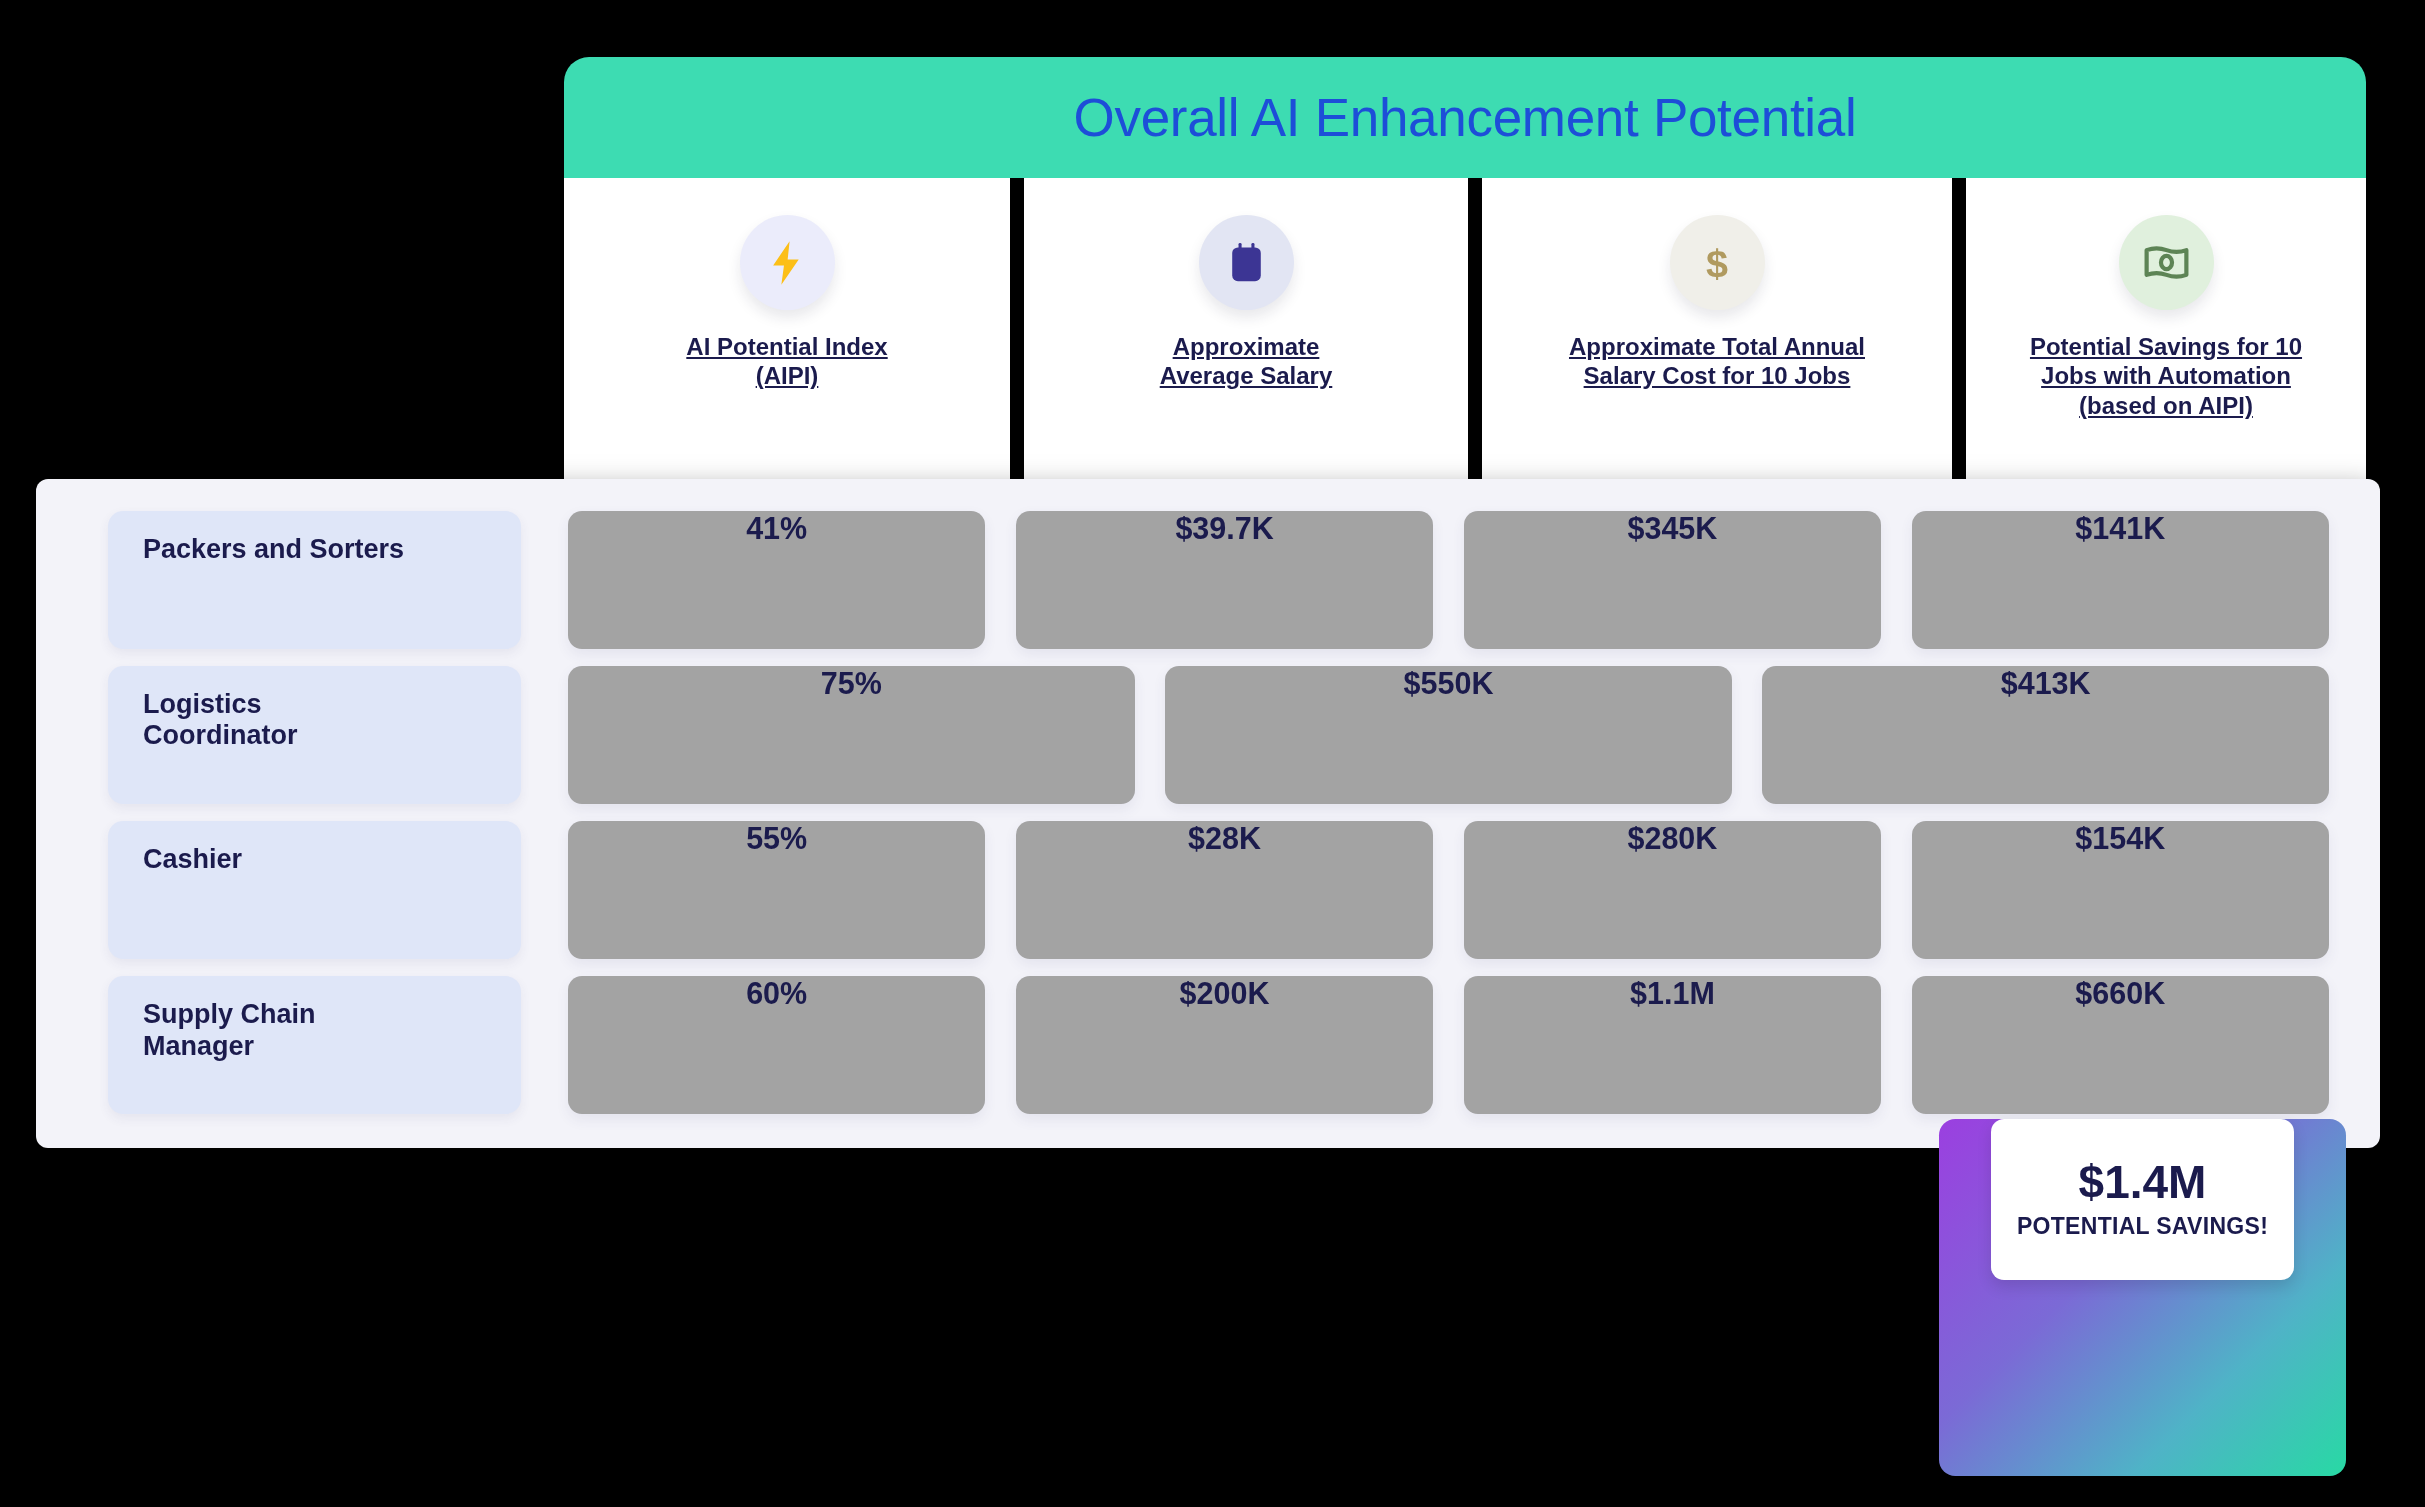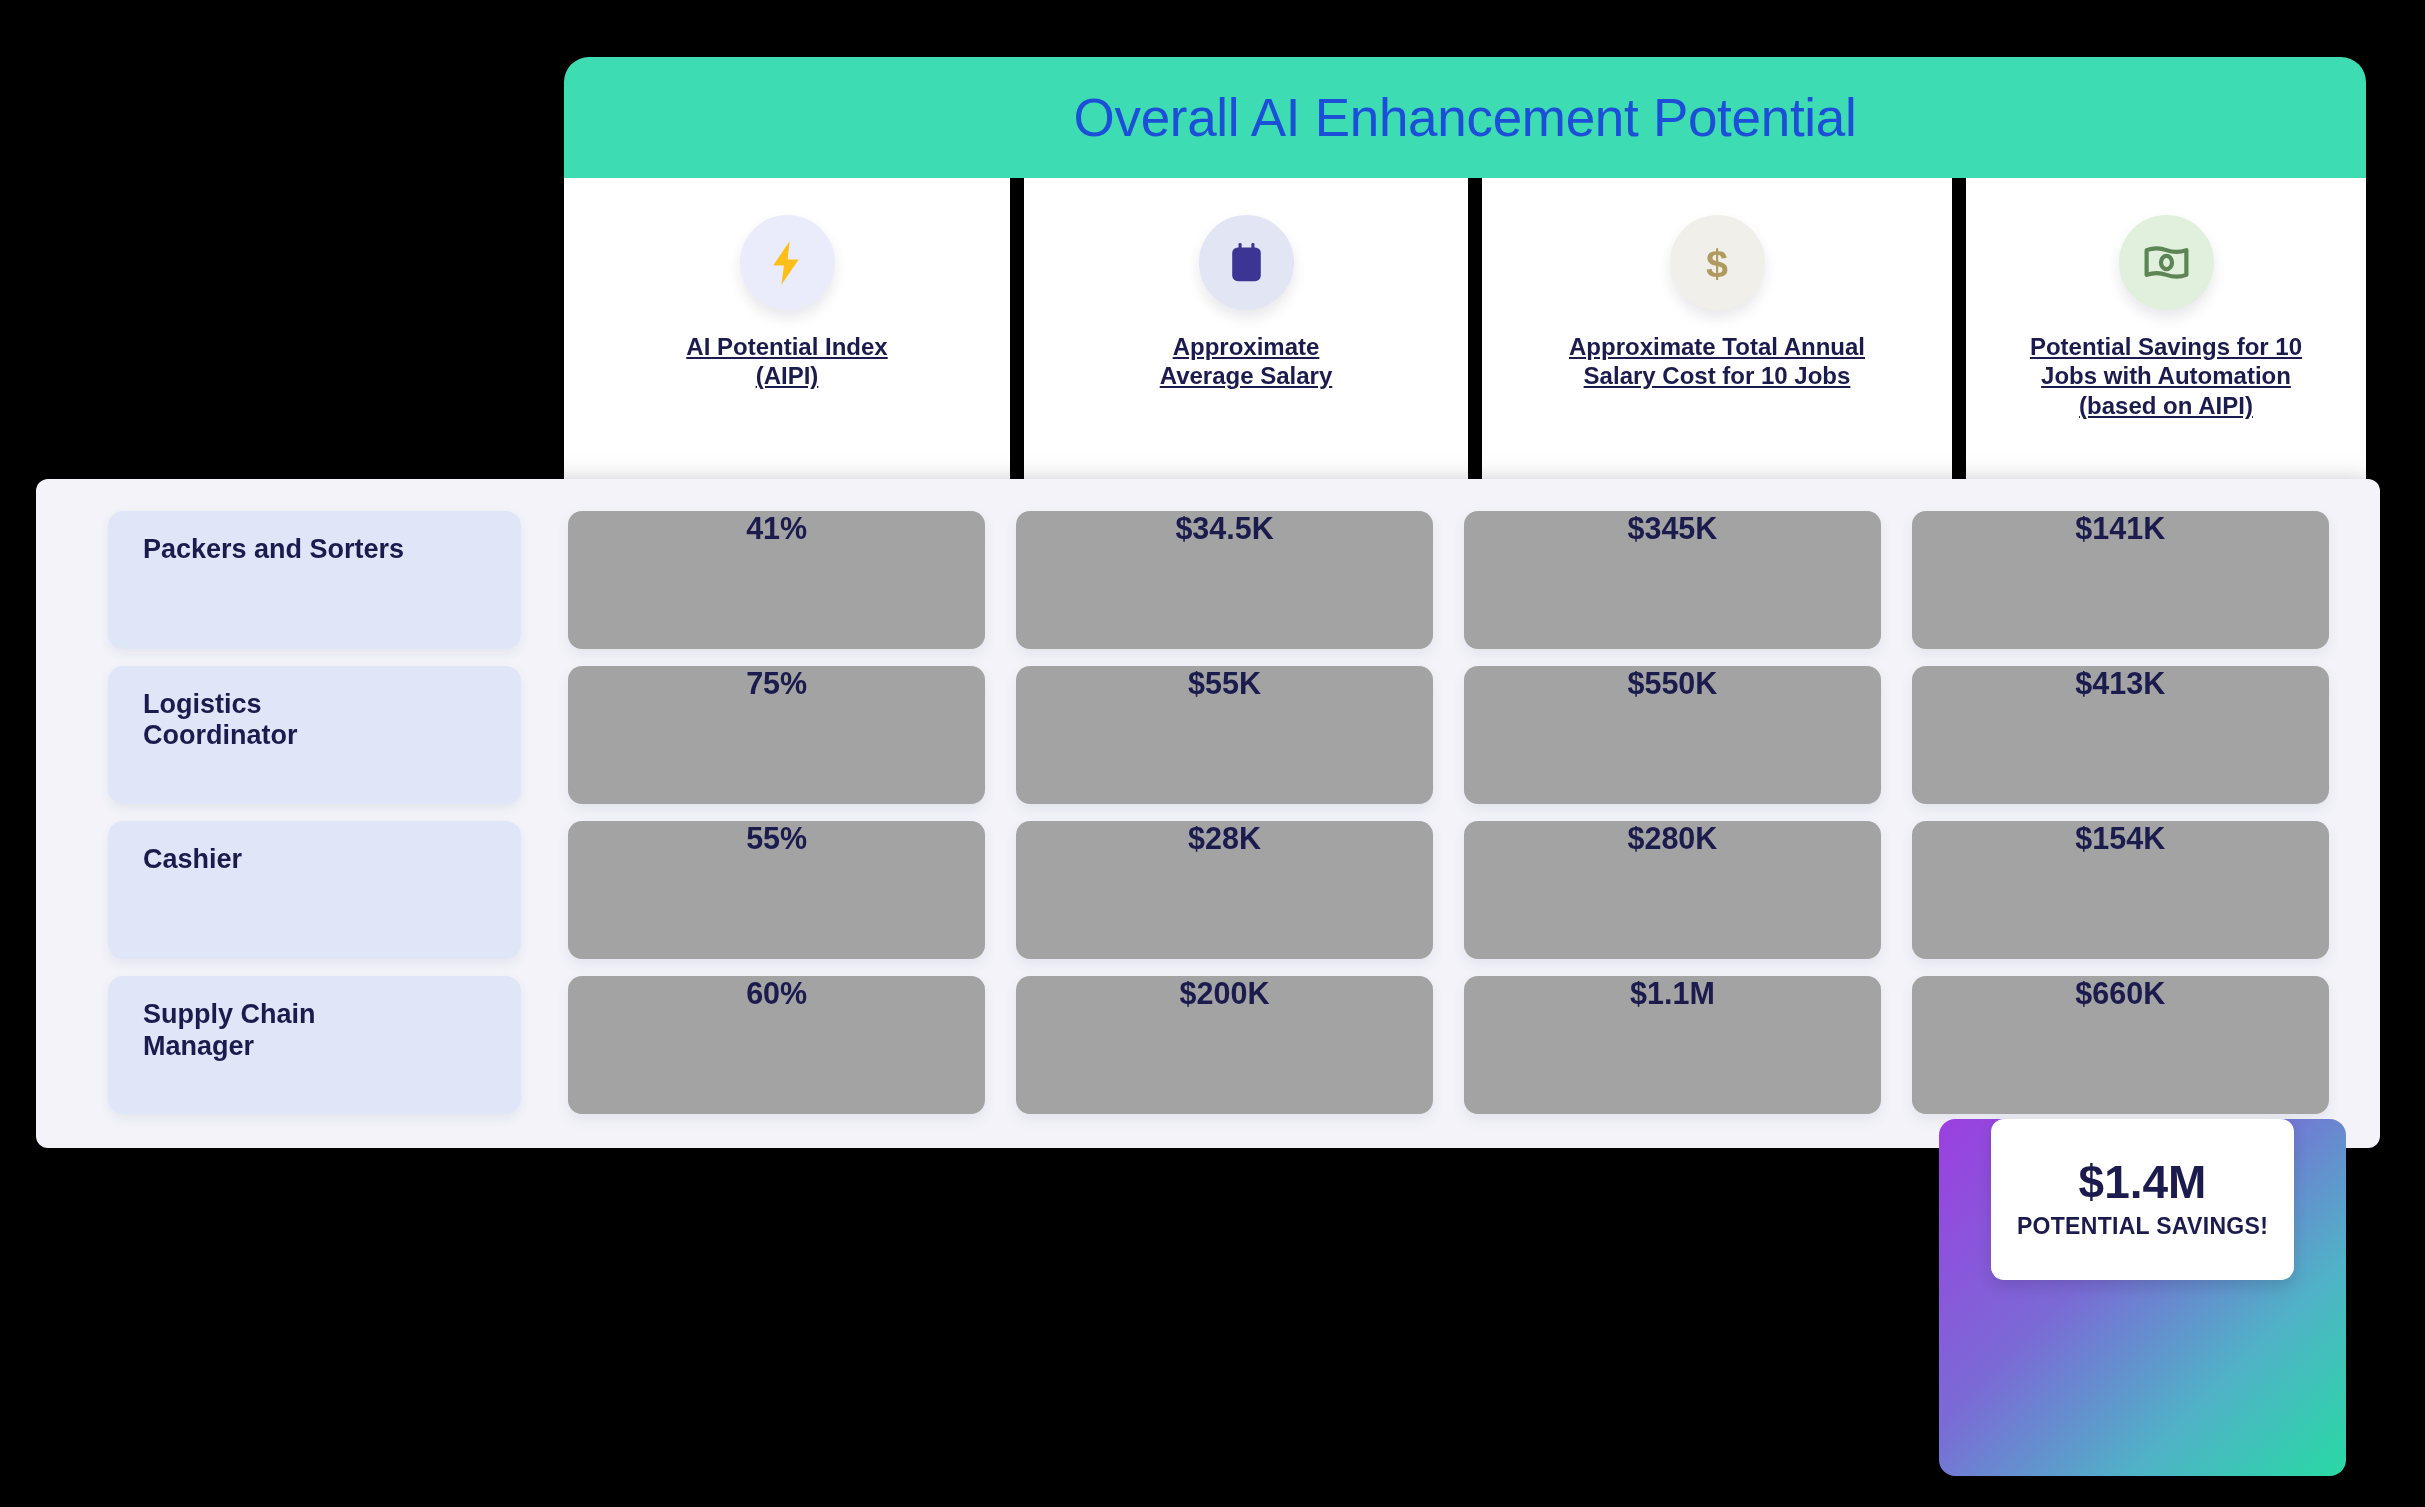--- a/index.html
+++ b/index.html
@@ -117,39 +117,36 @@
   <div id="table-grid">
 
     <div class="t-row">
       <div class="role-cell">
         <div class="role-text"><span>Packers and Sorters</span></div>
       </div>
       <div class="val-cell">
           <span class="val-text">41%</span>
         </div>
       <div class="val-cell">
-          <span class="val-text">$34.5K</span>
+          <span class="val-text">$39.7K</span>
         </div>
       <div class="val-cell">
           <span class="val-text">$345K</span>
         </div>
       <div class="val-cell">
           <span class="val-text">$141K</span>
         </div>
     </div>
 
     <div class="t-row">
       <div class="role-cell">
         <div class="role-text"><span>Logistics</span><br><span>Coordinator</span></div>
       </div>
       <div class="val-cell">
           <span class="val-text">75%</span>
-        </div>
-      <div class="val-cell">
-          <span class="val-text">$55K</span>
         </div>
       <div class="val-cell">
           <span class="val-text">$550K</span>
         </div>
       <div class="val-cell">
           <span class="val-text">$413K</span>
         </div>
     </div>
 
     <div class="t-row">

